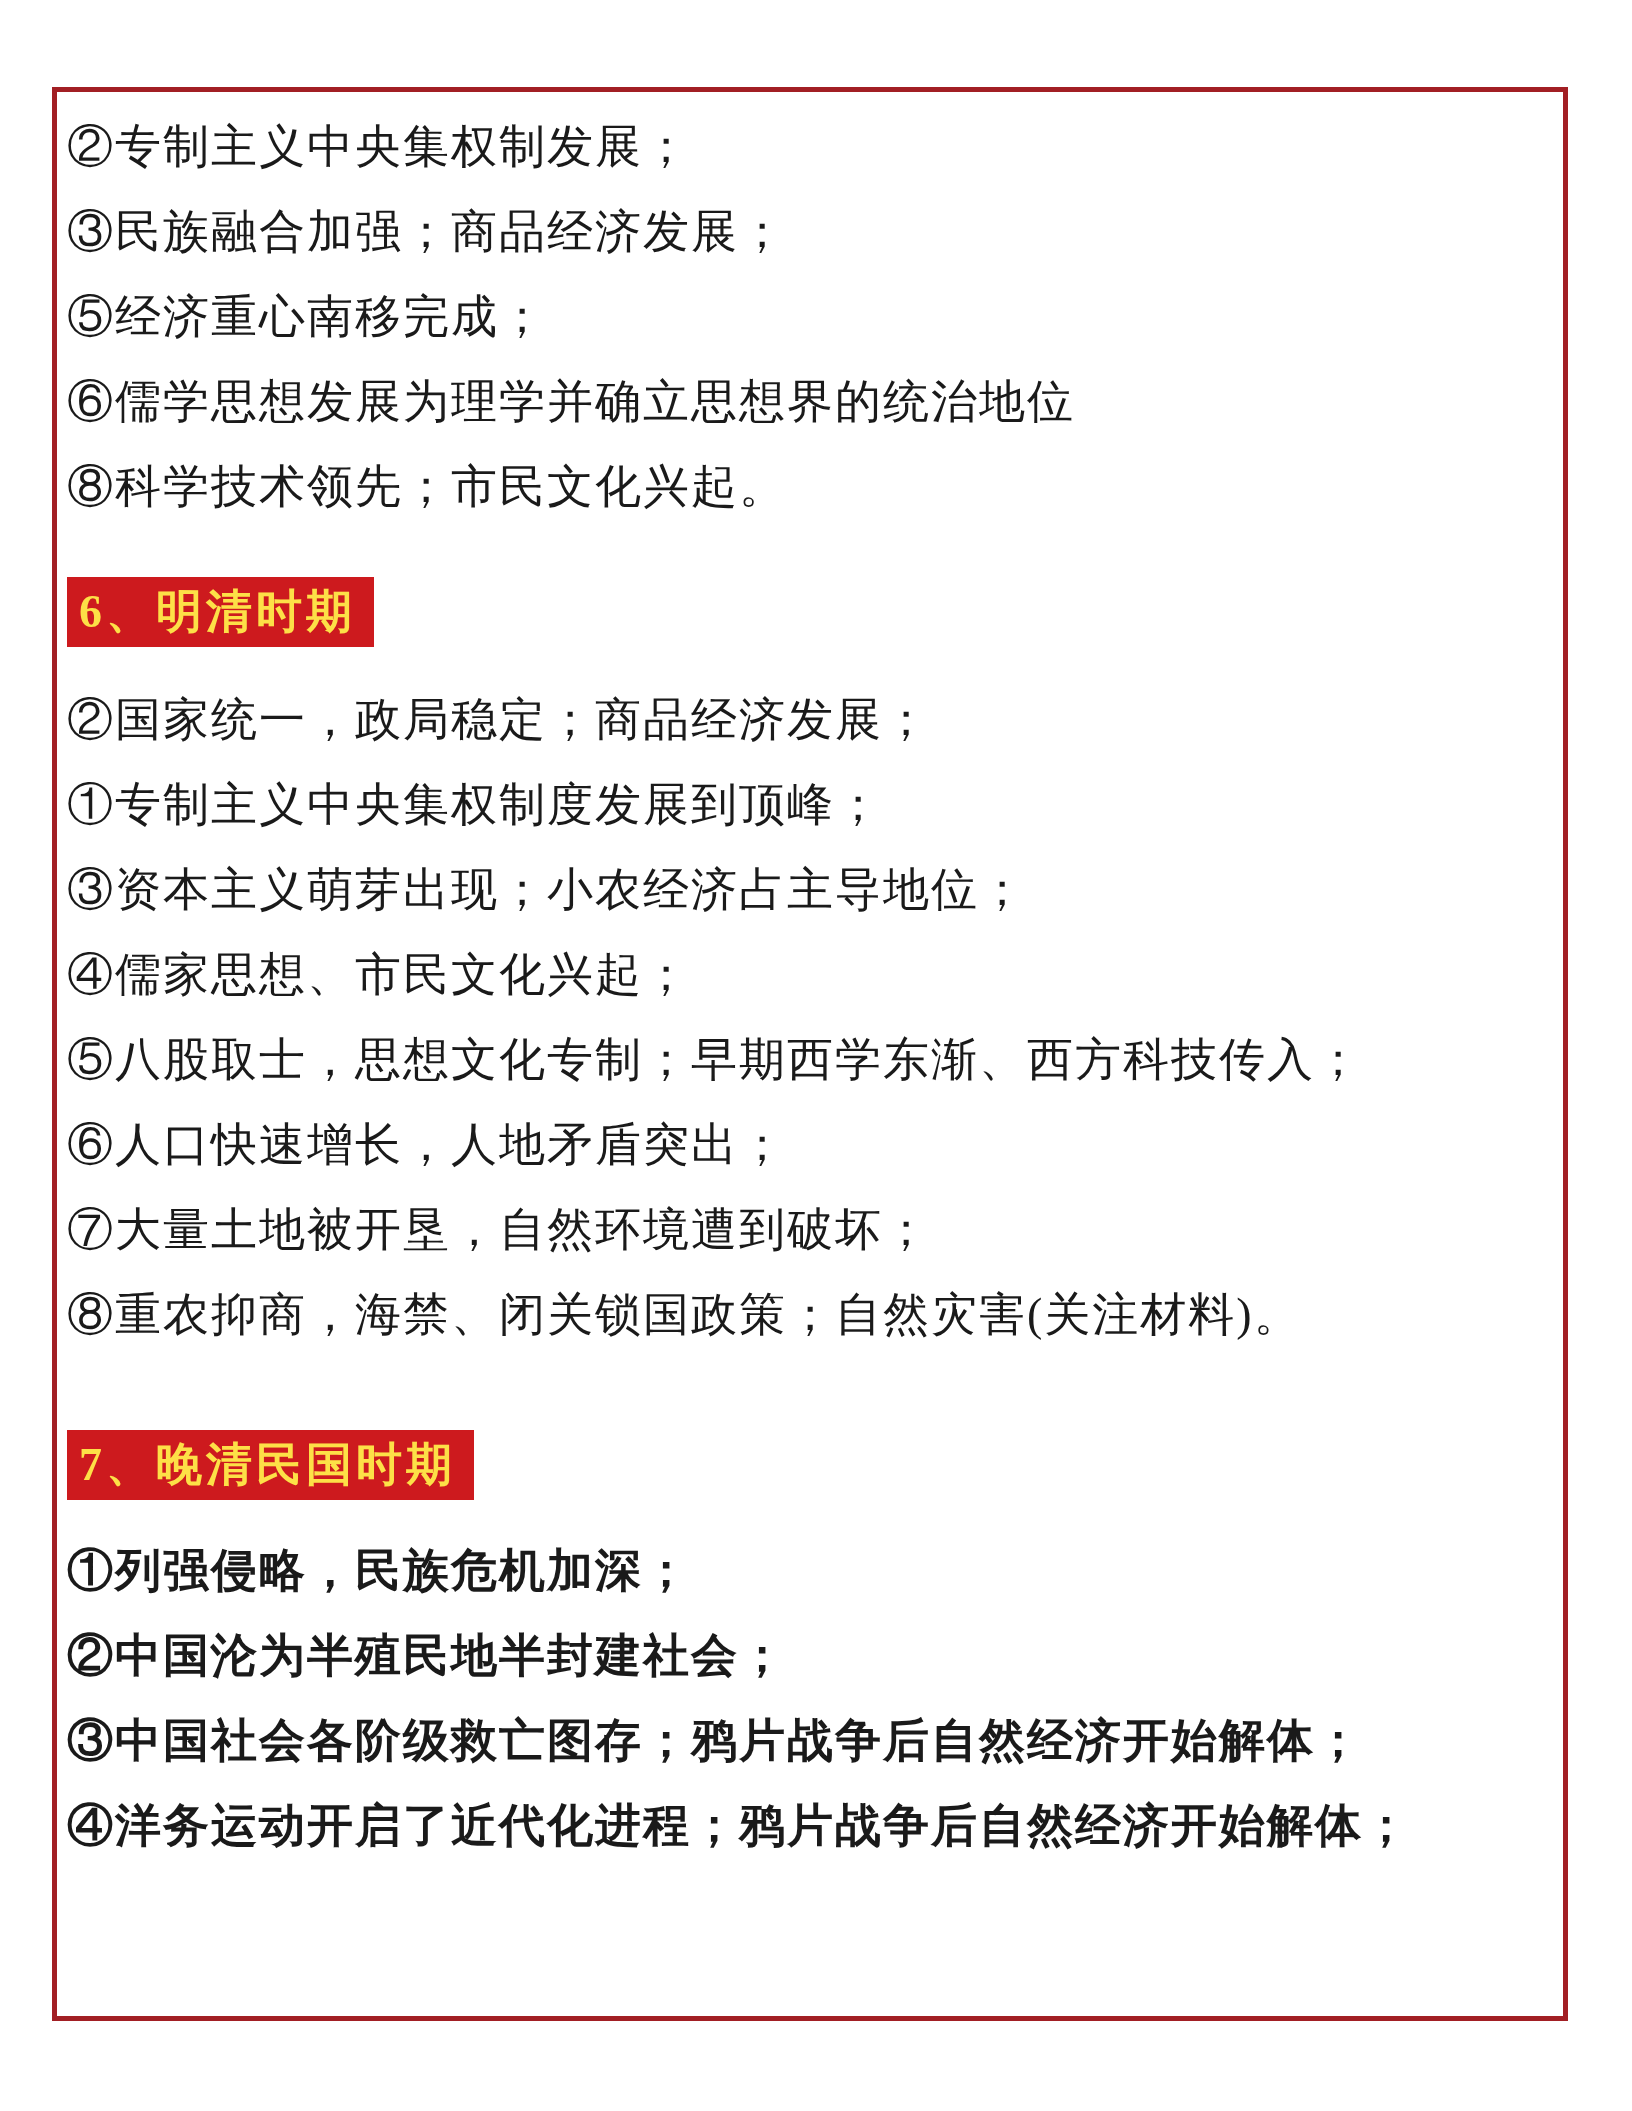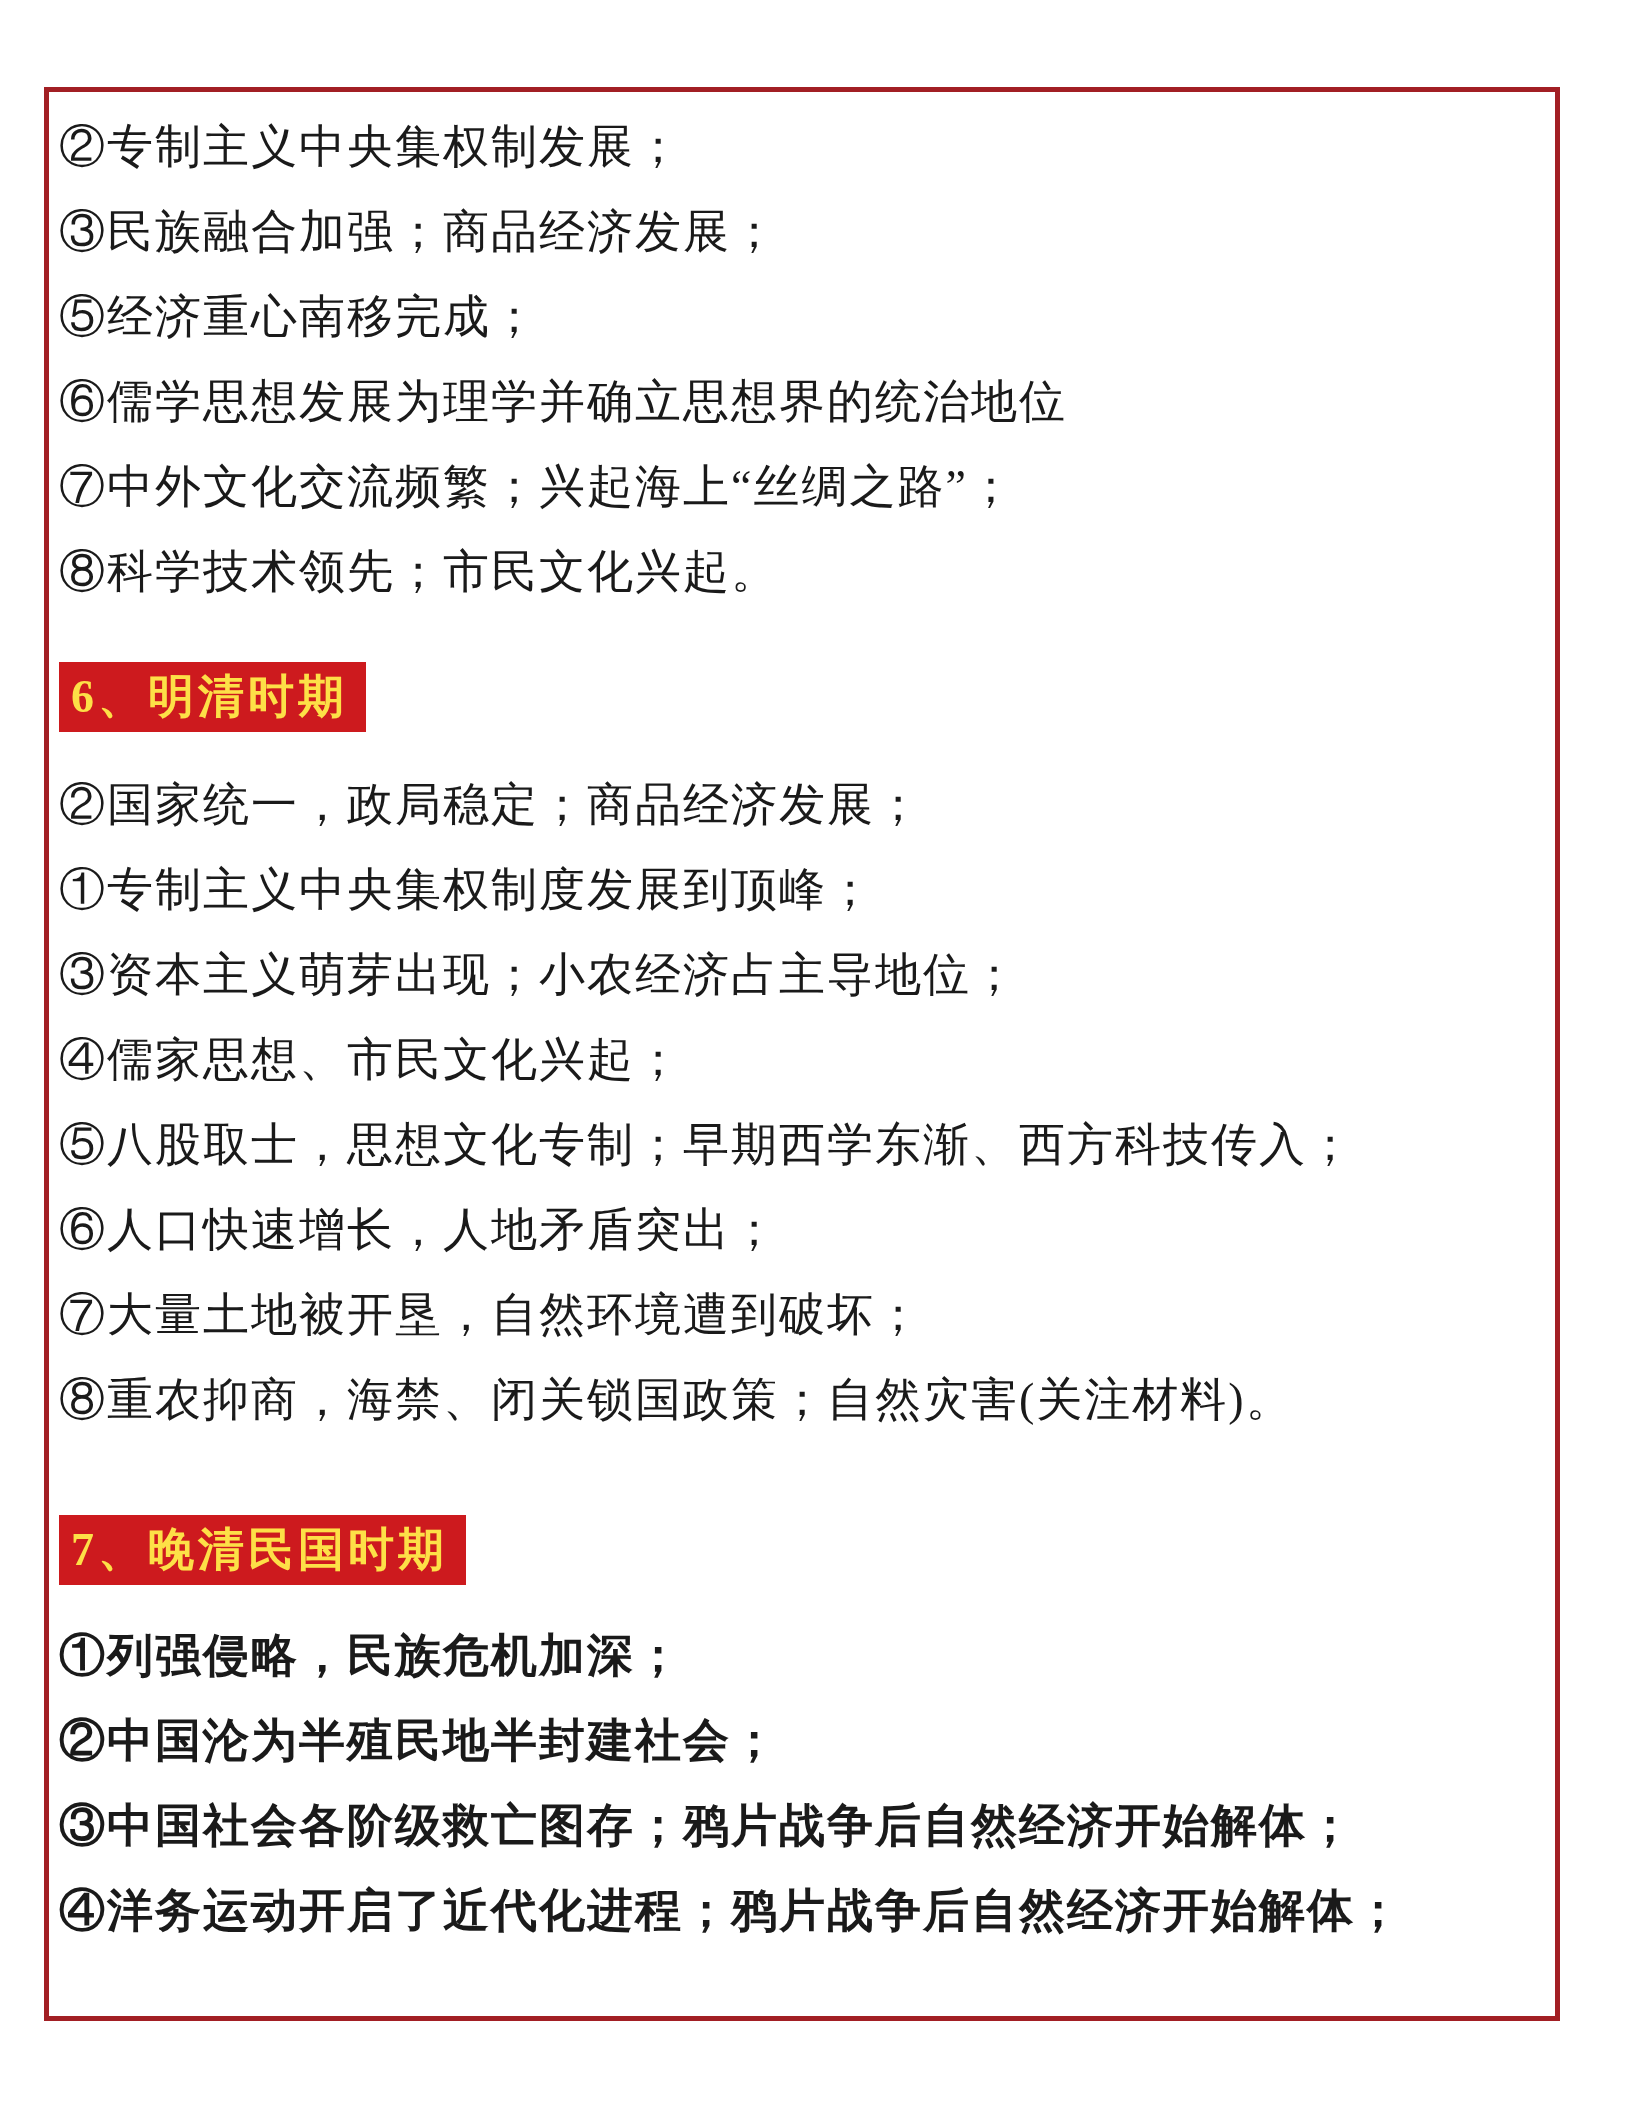--- a/index.html
+++ b/index.html
@@ -14,21 +14,21 @@
   }
   .page {
     position: relative;
     width: 1632px;
     height: 2111px;
     background: #ffffff;
     overflow: hidden;
   }
   .frame {
     position: absolute;
-    left: 44px;
+    left: 52px;
     top: 87px;
     width: 1516px;
     height: 1934px;
     box-sizing: border-box;
     border: 5px solid #a21f24;
     padding: 12px 18px 0 10px;
     overflow: hidden;
     background: #ffffff;
   }
   .line {
@@ -60,21 +60,20 @@
 <body>
 
 <div class="page">
   <div class="frame">
 
     <div class="section section-a">
       <div class="line">②专制主义中央集权制发展；</div>
       <div class="line">③民族融合加强；商品经济发展；</div>
       <div class="line">⑤经济重心南移完成；</div>
       <div class="line">⑥儒学思想发展为理学并确立思想界的统治地位</div>
-      <div class="line">⑦中外文化交流频繁；兴起海上“丝绸之路”；</div>
       <div class="line">⑧科学技术领先；市民文化兴起。</div>
     </div>
 
     <div class="section-header header-ming-qing">6、明清时期</div>
 
     <div class="section section-b">
       <div class="line">②国家统一，政局稳定；商品经济发展；</div>
       <div class="line">①专制主义中央集权制度发展到顶峰；</div>
       <div class="line">③资本主义萌芽出现；小农经济占主导地位；</div>
       <div class="line">④儒家思想、市民文化兴起；</div>

